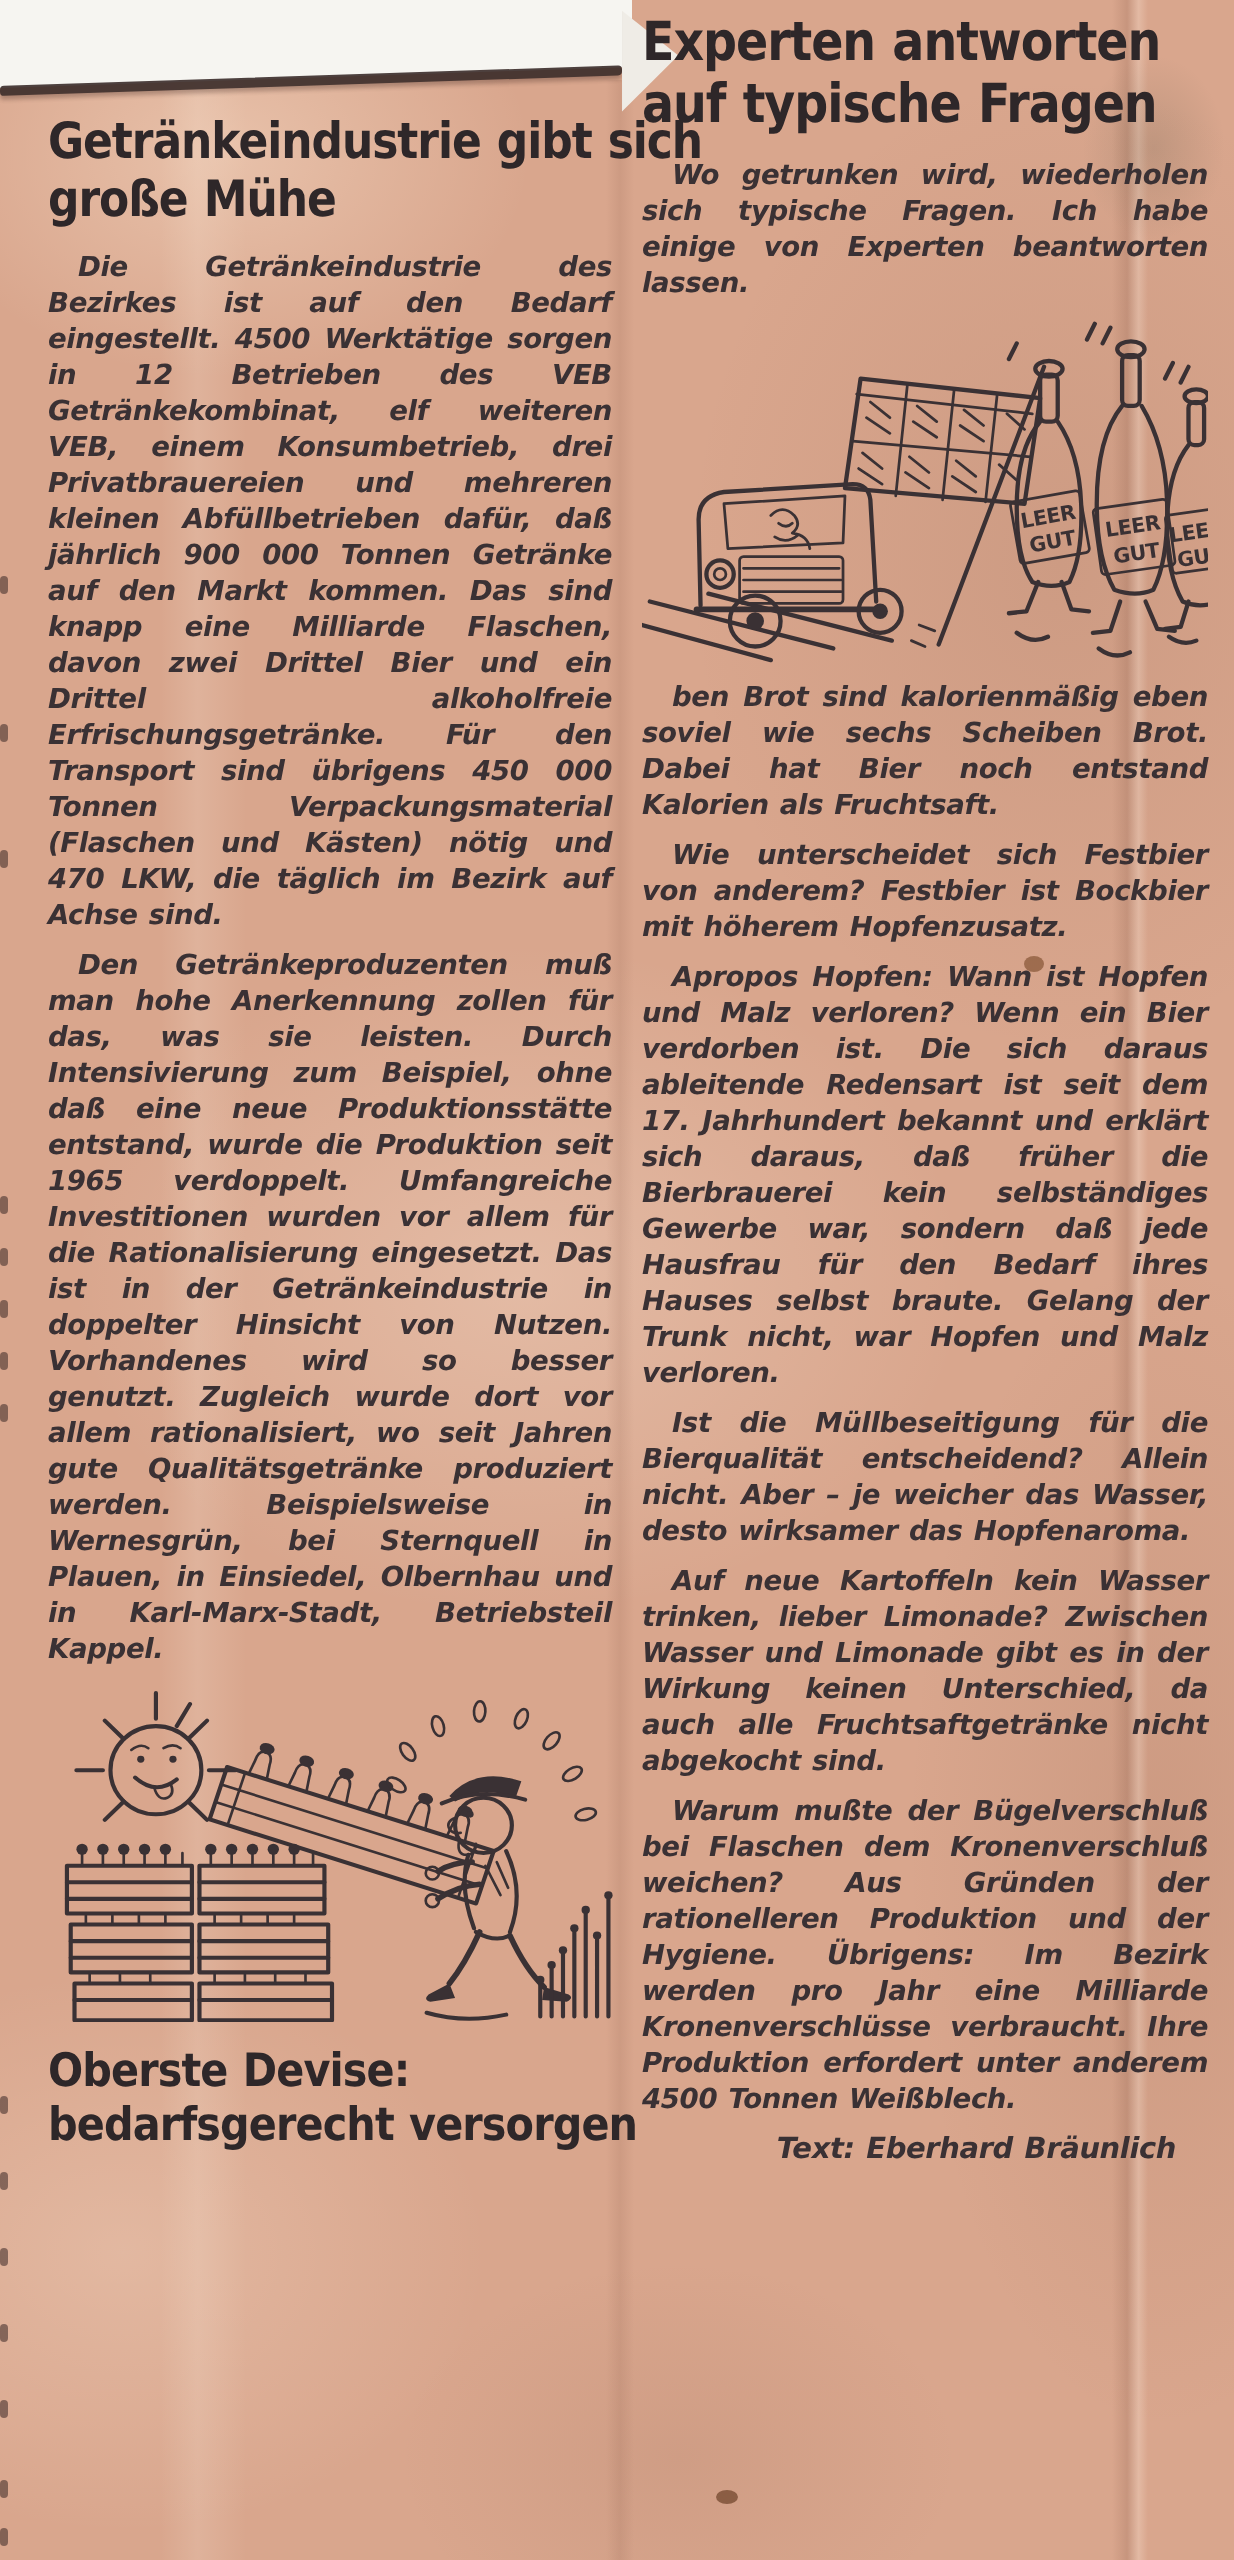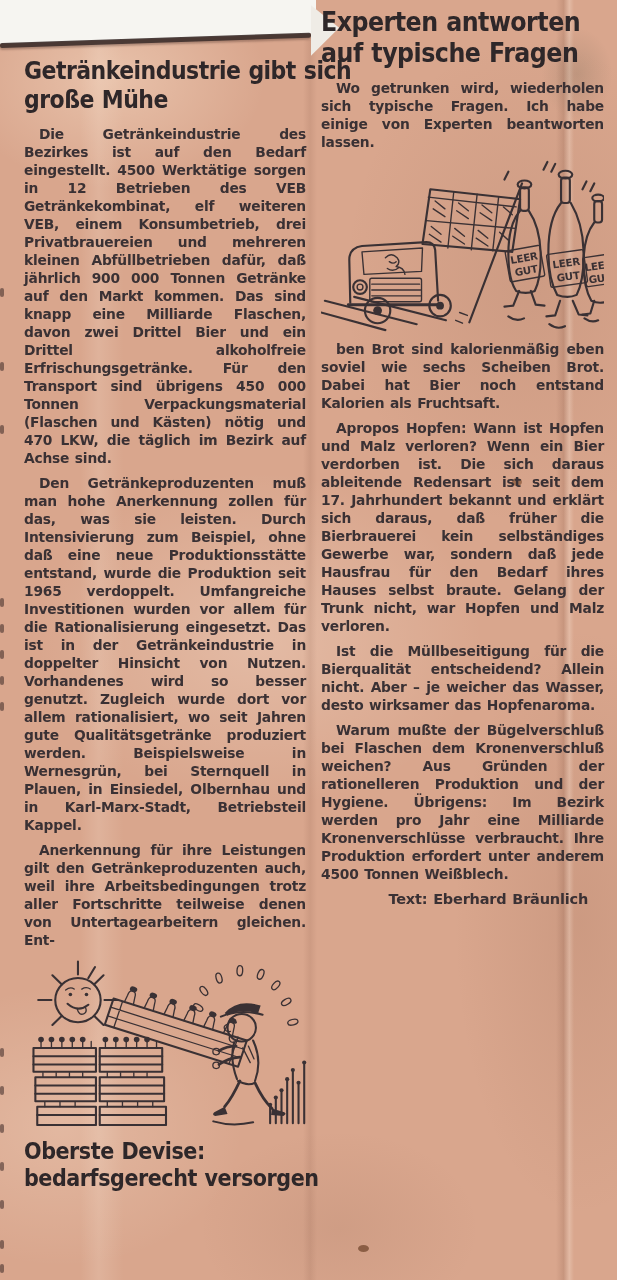--- a/index.html
+++ b/index.html
@@ -29,21 +29,21 @@
   .scan-white-top{position:absolute;left:0;top:-6px;width:316px;height:50px;background:#f6f5f1;
     transform:skewY(-1.9deg);transform-origin:left top;}
   .edge-dark-top{position:absolute;left:0;top:43px;width:311px;height:5px;background:#362826;border-radius:2px;
     transform:skewY(-1.9deg);transform-origin:left top;opacity:.88;box-shadow:0 2px 2px rgba(60,35,30,.35);}
   .corner-notch{position:absolute;left:311px;top:2px;width:32px;height:56px;background:#efece6;
     clip-path:polygon(0 6%, 88% 46%, 0 96%);box-shadow:inset -2px 0 2px rgba(110,100,90,.5);}
   .edge-mark{position:absolute;left:0;width:4px;height:9px;border-radius:2px;background:rgba(58,40,38,.55);}
   
   .col{position:absolute;text-align:justify;color:#3a3134;
     font-weight:700;font-size:13.8px;line-height:18px;letter-spacing:-.2px;word-spacing:1px;}
-  .col p{margin:0 0 7px;text-indent:15px;}
+  .col p{margin:0 0 7px;text-indent:15px;font-style:italic;}
   .headline{margin:0 0 11px;color:#2e2729;transform:scaleX(.88);transform-origin:left top;}
   .headline span{display:block;white-space:nowrap;font-weight:700;font-size:25px;line-height:29px;letter-spacing:-.6px;}
   .headline-r span{font-size:27px;line-height:31px;}
   .subheadline{margin:12px 0 10px;color:#2e2729;transform:scaleX(.9);transform-origin:left top;}
   .subheadline span{display:block;white-space:nowrap;font-weight:700;font-size:23px;line-height:27px;letter-spacing:-.5px;}
   .vignette{display:block;margin:2px 0 6px;}
   .credits{text-align:right;}
   .credit1{margin-top:8px;padding-right:16px;font-size:14.5px;text-indent:0;}
   svg .ln{fill:none;stroke:#3a3134;stroke-width:2.2;stroke-linecap:round;stroke-linejoin:round;}
   svg .thin{stroke-width:1.4;}
@@ -81,21 +81,20 @@
   <div class="edge-mark" style="top:1240px"></div>
   <div class="edge-mark" style="top:1264px"></div>
 
   <div class="col" style="left:24px;top:56px;width:282px;height:1224px">
     <h1 class="headline">
       <span>Getränkeindustrie gibt sich</span>
       <span>große Mühe</span>
     </h1>
     <p>Die Getränkeindustrie des Bezirkes ist auf den Bedarf eingestellt. 4500 Werktätige sorgen in 12 Betrieben des VEB Getränkekombinat, elf weiteren VEB, einem Konsumbetrieb, drei Privatbrauereien und mehreren kleinen Abfüllbetrieben dafür, daß jährlich 900 000 Tonnen Getränke auf den Markt kommen. Das sind knapp eine Milliarde Flaschen, davon zwei Drittel Bier und ein Drittel alkoholfreie Erfrischungsgetränke. Für den Transport sind übrigens 450 000 Tonnen Verpackungsmaterial (Flaschen und Kästen) nötig und 470 LKW, die täglich im Bezirk auf Achse sind.</p>
     <p>Den Getränkeproduzenten muß man hohe Anerkennung zollen für das, was sie leisten. Durch Intensivierung zum Beispiel, ohne daß eine neue Produktionsstätte entstand, wurde die Produktion seit 1965 verdoppelt. Umfangreiche Investitionen wurden vor allem für die Rationalisierung eingesetzt. Das ist in der Getränkeindustrie in doppelter Hinsicht von Nutzen. Vorhandenes wird so besser genutzt. Zugleich wurde dort vor allem rationalisiert, wo seit Jahren gute Qualitätsgetränke produziert werden. Beispielsweise in Wernesgrün, bei Sternquell in Plauen, in Einsiedel, Olbernhau und in Karl-Marx-Stadt, Betriebsteil Kappel.</p>
-    <p>Anerkennung für ihre Leistungen gilt den Getränkeproduzenten auch, weil ihre Arbeitsbedingungen trotz aller Fortschritte teilweise denen von Untertagearbeitern gleichen. Ent-</p>
 
     <svg class="vignette" width="284" height="170" viewBox="0 0 300 185" preserveAspectRatio="none">
 
       <circle class="ln" cx="57" cy="48" r="24"></circle>
       <path class="ln" d="M57,20 L57,6 M74,31 L84,21 M85,48 L99,48 M74,65 L84,75 M40,31 L30,21 M29,48 L15,48 M40,65 L30,75 M68,24 L75,12"></path>
       <circle class="fillink" cx="49" cy="42" r="1.9"></circle>
         <circle class="fillink" cx="66" cy="42" r="1.9"></circle>
       <path class="ln thin" d="M44,37 q5,-4 9,-1 M61,36 q5,-3 9,0"></path>
       <path class="ln" d="M46,52 q11,10 22,1"></path>
       <path class="ln thin" d="M56,57 q2,8 7,6 q4,-2 2,-7"></path>
@@ -264,21 +263,23 @@
           <text class="lbl" x="285" y="127" text-anchor="middle">GUT</text>
         </g>
         <path class="ln" d="M280,146 l-4,13 l-8,1"></path>
       </g>
 
       <path class="ln" d="M228,12 l4,-8 M236,14 l4,-8 M188,22 l4,-8 M268,32 l4,-8 M276,34 l4,-8"></path>
       <path class="ln" d="M192,162 q8,6 16,2 M234,170 q8,6 16,2 M270,164 q7,5 14,2"></path>
     </svg>
 
     <p>ben Brot sind kalorienmäßig eben soviel wie sechs Scheiben Brot. Dabei hat Bier noch entstand Kalorien als Fruchtsaft.</p>
+    <p>Wie unterscheidet sich Festbier von anderem? Festbier ist Bockbier mit höherem Hopfenzusatz.</p>
     <p>Apropos Hopfen: Wann ist Hopfen und Malz verloren? Wenn ein Bier verdorben ist. Die sich daraus ableitende Redensart ist seit dem 17. Jahrhundert bekannt und erklärt sich daraus, daß früher die Bierbrauerei kein selbständiges Gewerbe war, sondern daß jede Hausfrau für den Bedarf ihres Hauses selbst braute. Gelang der Trunk nicht, war Hopfen und Malz verloren.</p>
     <p>Ist die Müllbeseitigung für die Bierqualität entscheidend? Allein nicht. Aber – je weicher das Wasser, desto wirksamer das Hopfenaroma.</p>
+    <p>Auf neue Kartoffeln kein Wasser trinken, lieber Limonade? Zwischen Wasser und Limonade gibt es in der Wirkung keinen Unterschied, da auch alle Fruchtsaftgetränke nicht abgekocht sind.</p>
     <p>Warum mußte der Bügelverschluß bei Flaschen dem Kronenverschluß weichen? Aus Gründen der rationelleren Produktion und der Hygiene. Übrigens: Im Bezirk werden pro Jahr eine Milliarde Kronenverschlüsse verbraucht. Ihre Produktion erfordert unter anderem 4500 Tonnen Weißblech.</p>
     <div class="credits">
       <p class="credit1">Text: Eberhard Bräunlich</p>
 
     </div>
   </div>
 </div>
 
 </body></html>

